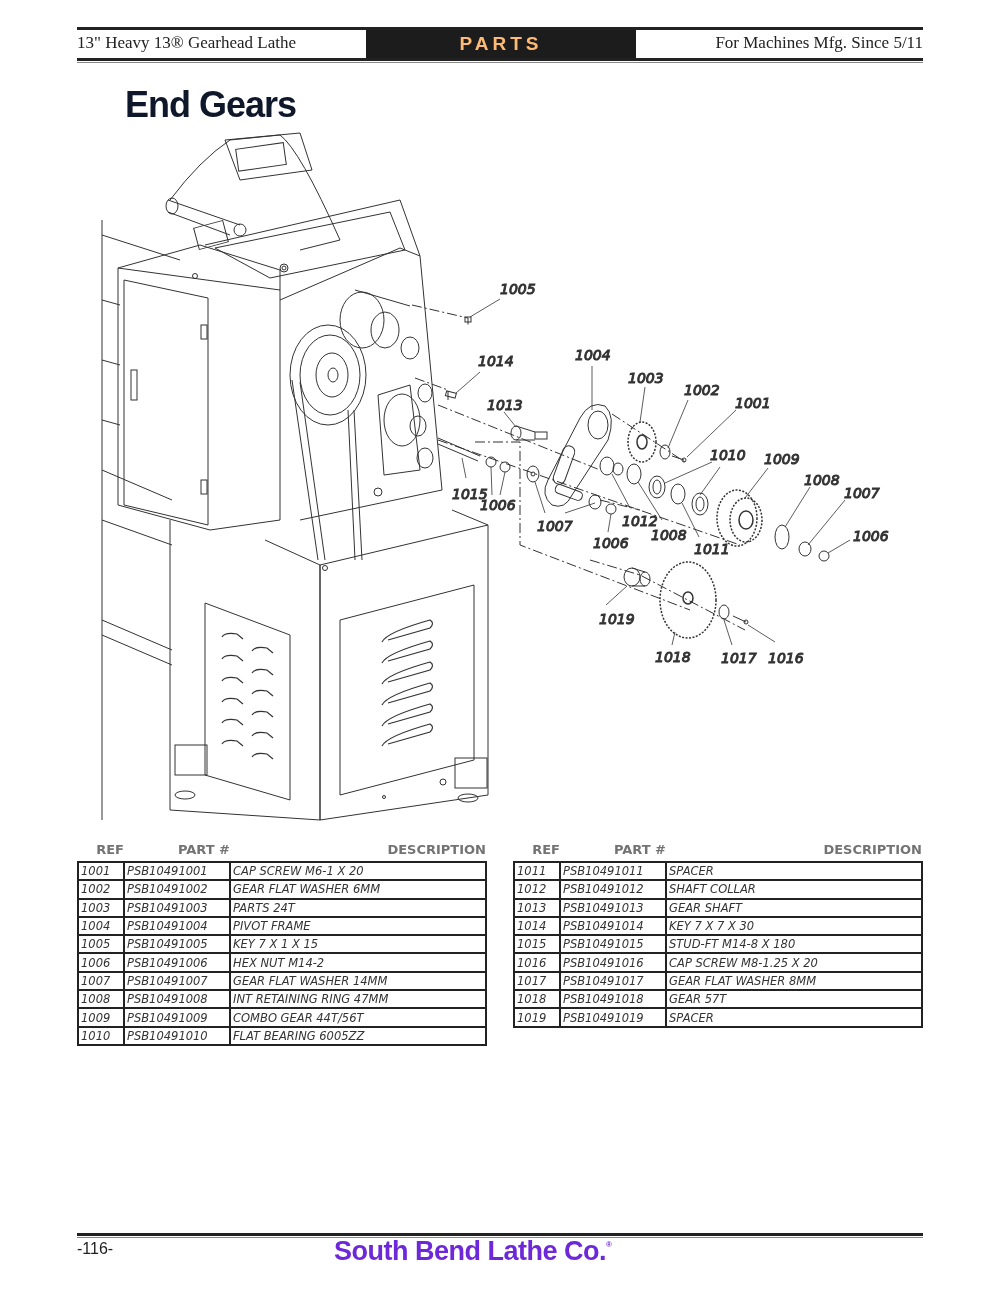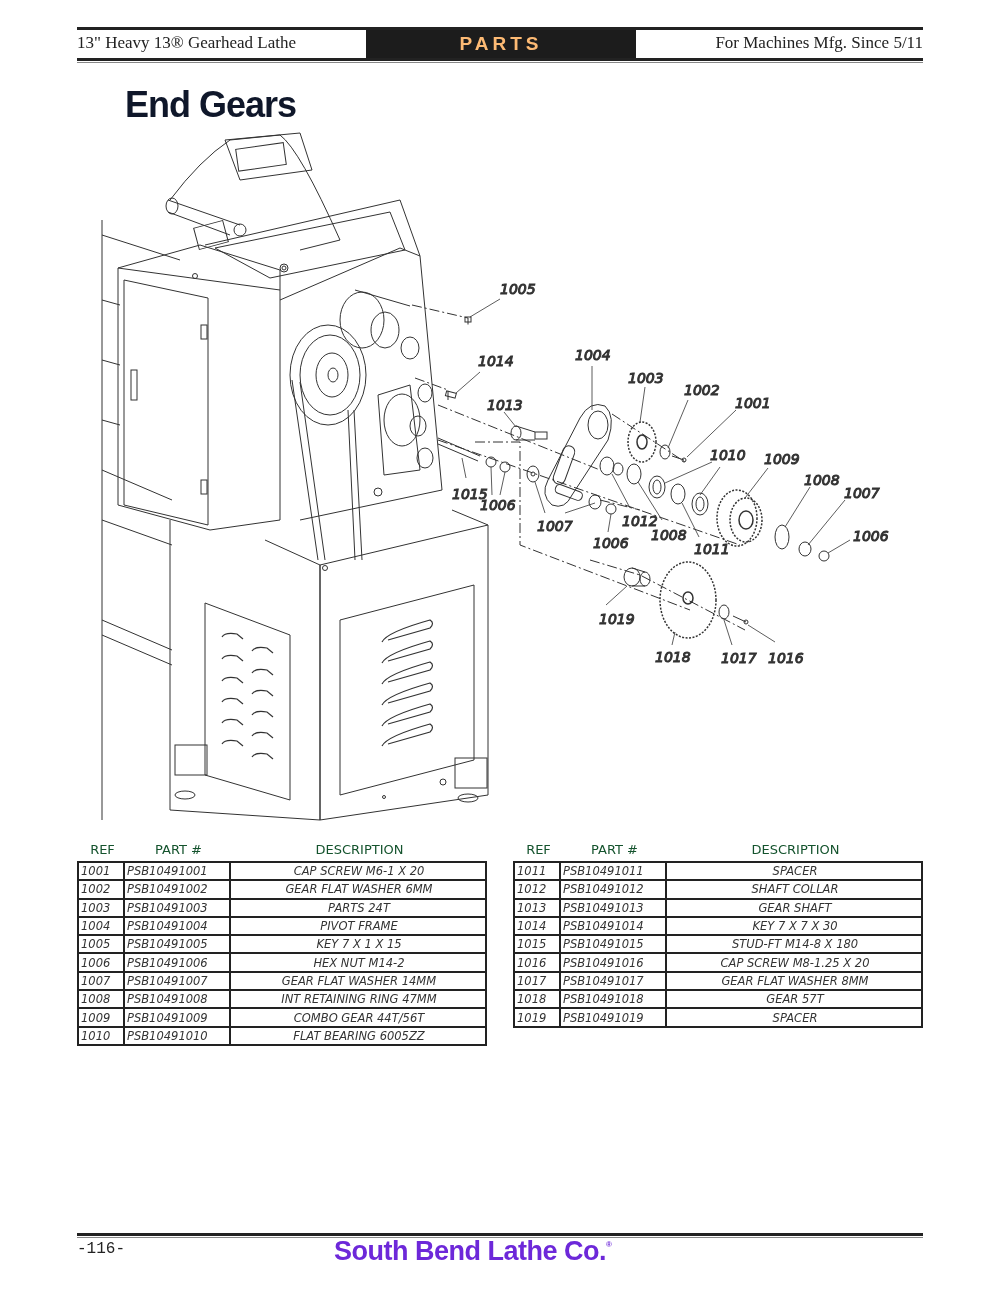--- a/index.html
+++ b/index.html
@@ -6,29 +6,29 @@
   body{width:1000px;height:1294px;position:relative;overflow:hidden;font-family:"Liberation Sans",sans-serif;color:#1a1a1a;}
   .hdr-rule{position:absolute;left:77px;width:846px;background:#222;}
   .hdr{position:absolute;left:77px;top:30px;width:846px;height:28px;}
   .hdr-left{position:absolute;left:0;top:3px;font-family:"Liberation Serif",serif;font-size:17px;color:#222;}
   .hdr-center{position:absolute;left:289px;top:0;width:270px;height:28px;background:#1c1c1c;color:#fdba74;text-align:center;font-weight:bold;font-size:19px;letter-spacing:4px;line-height:28px;}
   .hdr-right{position:absolute;right:0;top:3px;font-family:"Liberation Serif",serif;font-size:17px;color:#222;}
   .title{position:absolute;left:77px;top:84px;font-family:"Liberation Sans",sans-serif;font-weight:bold;font-size:36px;letter-spacing:-1px;color:#0f172a;margin-left:48px;}
   .diagram{position:absolute;left:95px;top:130px;width:830px;height:700px;}
   .callout{font-family:"DejaVu Sans",sans-serif;font-size:14px;font-style:italic;fill:#333;}
   .tbl{position:absolute;top:842px;border-collapse:collapse;font-family:"DejaVu Sans",sans-serif;font-size:11.5px;color:#333;}
-  .tbl th{font-weight:normal;text-align:center;font-size:13px;color:#14532d;padding:0 0 4px 3px;}
+  .tbl th{font-weight:bold;text-align:right;font-size:13px;color:#737373;padding:0 0 4px 3px;}
   .tbl td{border:2px solid #222;height:16.3px;padding:0 0 0 2px;font-style:italic;white-space:nowrap;}
   .tbl td.ref{width:42px;}
   .tbl td.pn{width:102px;}
-  .tbl td.desc{width:252px;text-align:center;}
+  .tbl td.desc{width:252px;}
   .t1{left:77px;}
   .t2{left:513px;}
   .ftr-rule{position:absolute;left:77px;width:846px;background:#222;}
-  .ftr-page{position:absolute;left:77px;top:1240px;font-family:Liberation Mono, monospace;font-size:16px;color:#222;}
+  .ftr-page{position:absolute;left:77px;top:1240px;font-family:Liberation Sans, sans-serif;font-size:16px;color:#222;}
   .ftr-brand{position:absolute;left:334px;top:1236px;font-family:"Liberation Sans",sans-serif;font-weight:bold;font-size:27px;letter-spacing:-0.5px;color:#6d28d9;}
   .ftr-brand sup{font-size:8px;vertical-align:top;position:relative;top:4px;}
 </style>
 </head>
 <body>
 
 <div class="hdr-rule" style="top:27px;height:3px;"></div>
 <div class="hdr">
   <span class="hdr-left">13" Heavy 13® Gearhead Lathe</span>
   <span class="hdr-center">PARTS</span>

